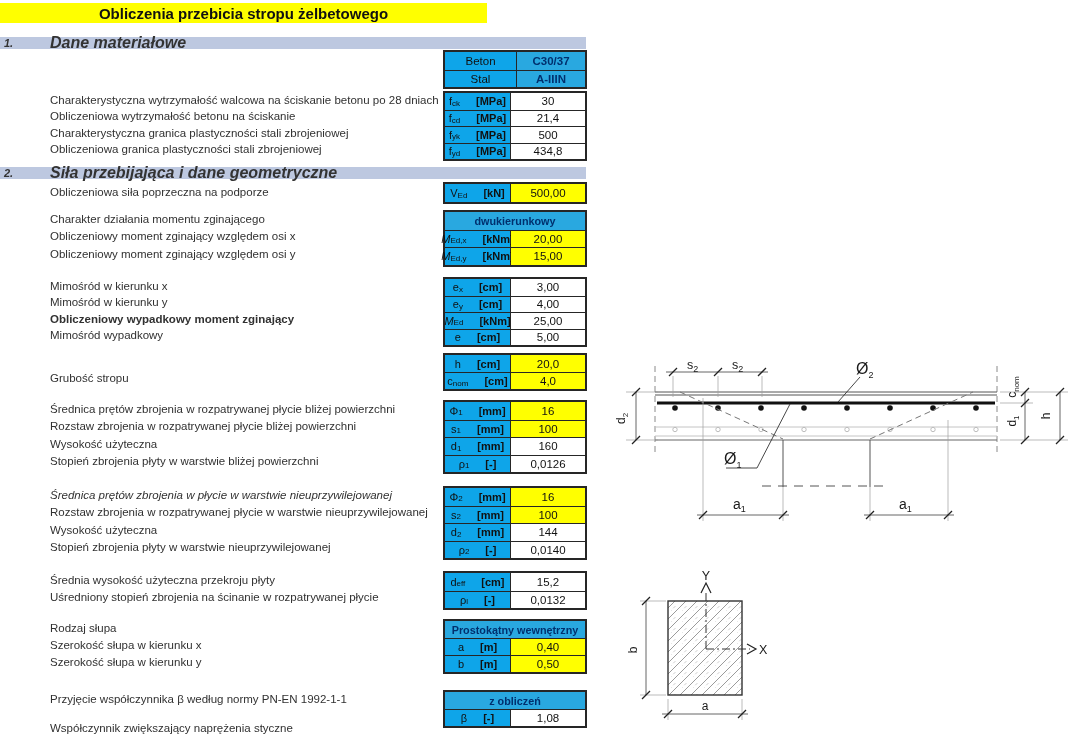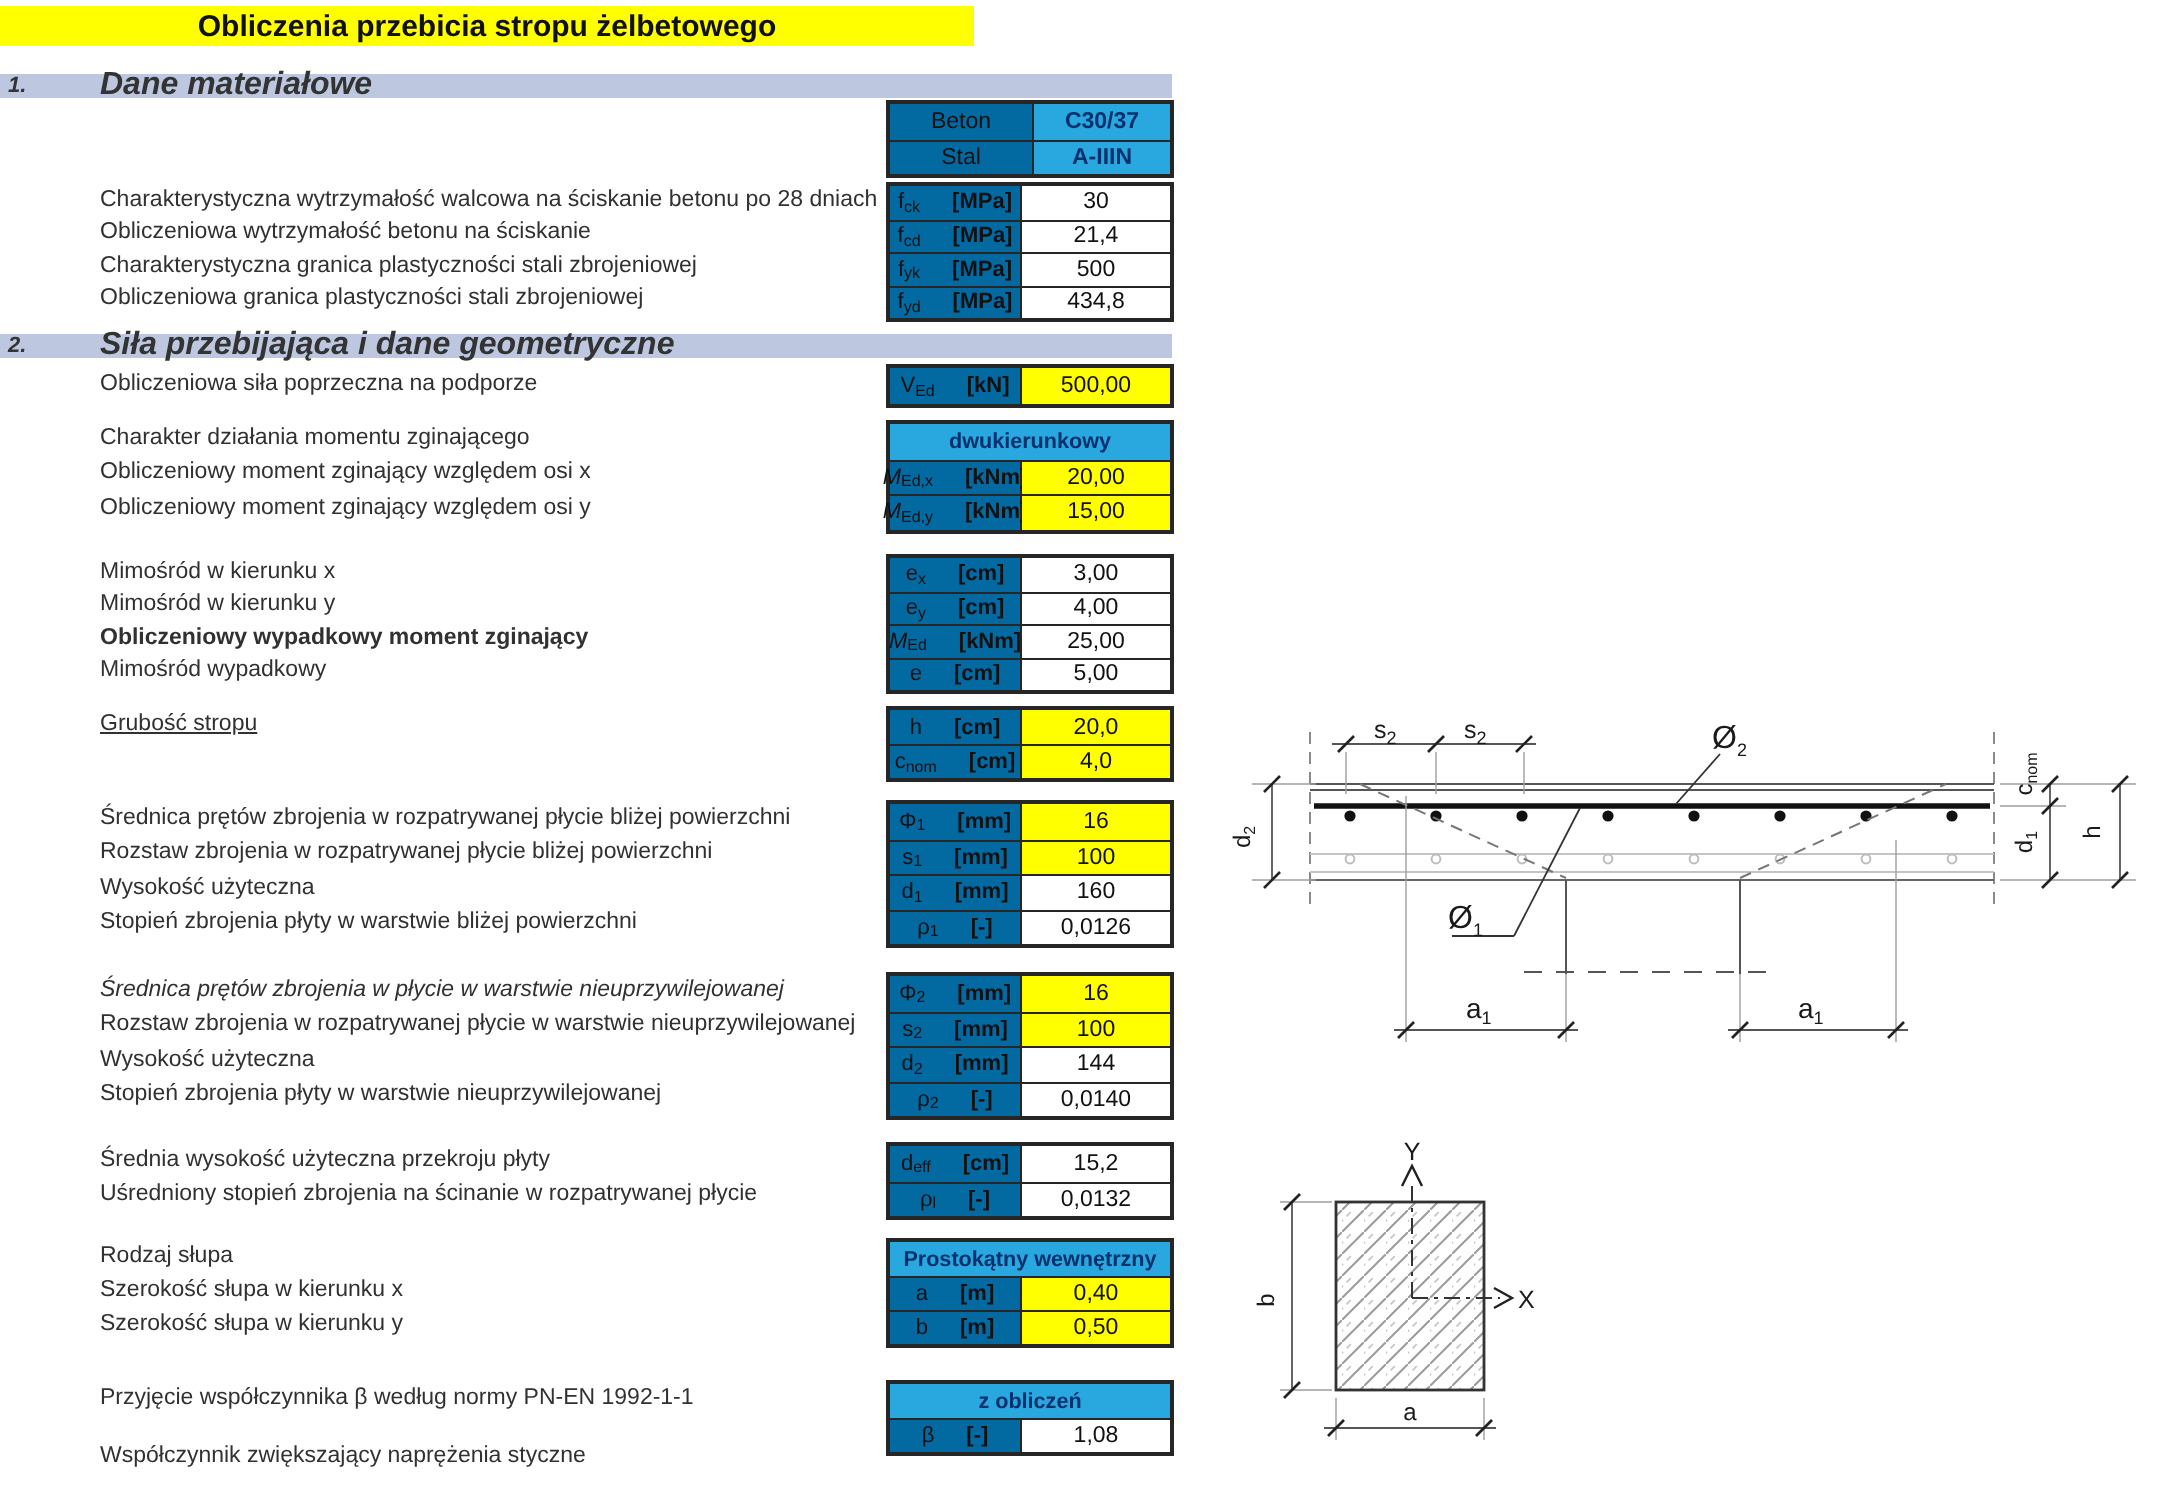--- a/index.html
+++ b/index.html
@@ -12,21 +12,21 @@
   
   .band{position:absolute;left:0;width:586px;height:12px;background:#bdc8e0;}
   .band .num{position:absolute;left:4px;top:0;font-size:11px;font-style:italic;font-weight:bold;color:#333;line-height:12px;}
   .band .head{position:absolute;left:50px;top:0;font-size:16px;font-style:italic;font-weight:bold;color:#333;line-height:12px;white-space:nowrap;}
   
   .grp{position:absolute;left:0;width:587px;}
   .lbl{position:absolute;left:50px;font-size:11.5px;color:#313131;white-space:nowrap;}
   .tbl{position:absolute;left:443px;width:144px;border:2px solid #262626;box-sizing:border-box;background:#fff;}
   .trow{display:flex;box-sizing:border-box;}
   .trow + .trow{border-top:1px solid #262626;}
-  .sym{width:66px;background:#0369a1;border-right:1px solid #262626;display:flex;align-items:center;
+  .sym{width:66px;background:#0ea5e9;border-right:1px solid #262626;display:flex;align-items:center;
        justify-content:center;font-size:11px;color:#111;box-sizing:border-box;}
   .sym sub{font-size:8px;transform:translateY(2px);}
   .sym .u{margin-left:16px;font-weight:bold;}
   .sym .it{font-style:italic;}
   .mat .sym{width:72px;font-size:11.5px;}
   .val{flex:1;display:flex;align-items:center;justify-content:center;font-size:11.5px;color:#111;background:#fff;}
   .val.yellow{background:#ffff00;}
   .val.cyan{background:#29a8e0;color:#00306e;font-weight:bold;}
   .banner{flex:1;background:#29a8e0;color:#00306e;font-weight:bold;font-size:10.8px;
           display:flex;align-items:center;justify-content:center;white-space:nowrap;}
@@ -193,21 +193,21 @@
             <span>e</span>
             <sub></sub>
             <span class="u">[cm]</span>
           </div>
         <div class="val">5,00</div>
       </div>
     </div>
   </div>
 
   <div class="grp" style="top:353px;">
-    <div class="lbl" style="top:1px;line-height:17px;text-decoration:underline;">Grubość stropu</div>
+    <div class="lbl" style="top:17px;line-height:17px;">Grubość stropu</div>
     <div class="tbl">
       <div class="trow" style="height:17px;">
         <div class="sym">
             <span>h</span>
             <sub></sub>
             <span class="u">[cm]</span>
           </div>
         <div class="val yellow">20,0</div>
       </div>
       <div class="trow" style="height:17px;">

